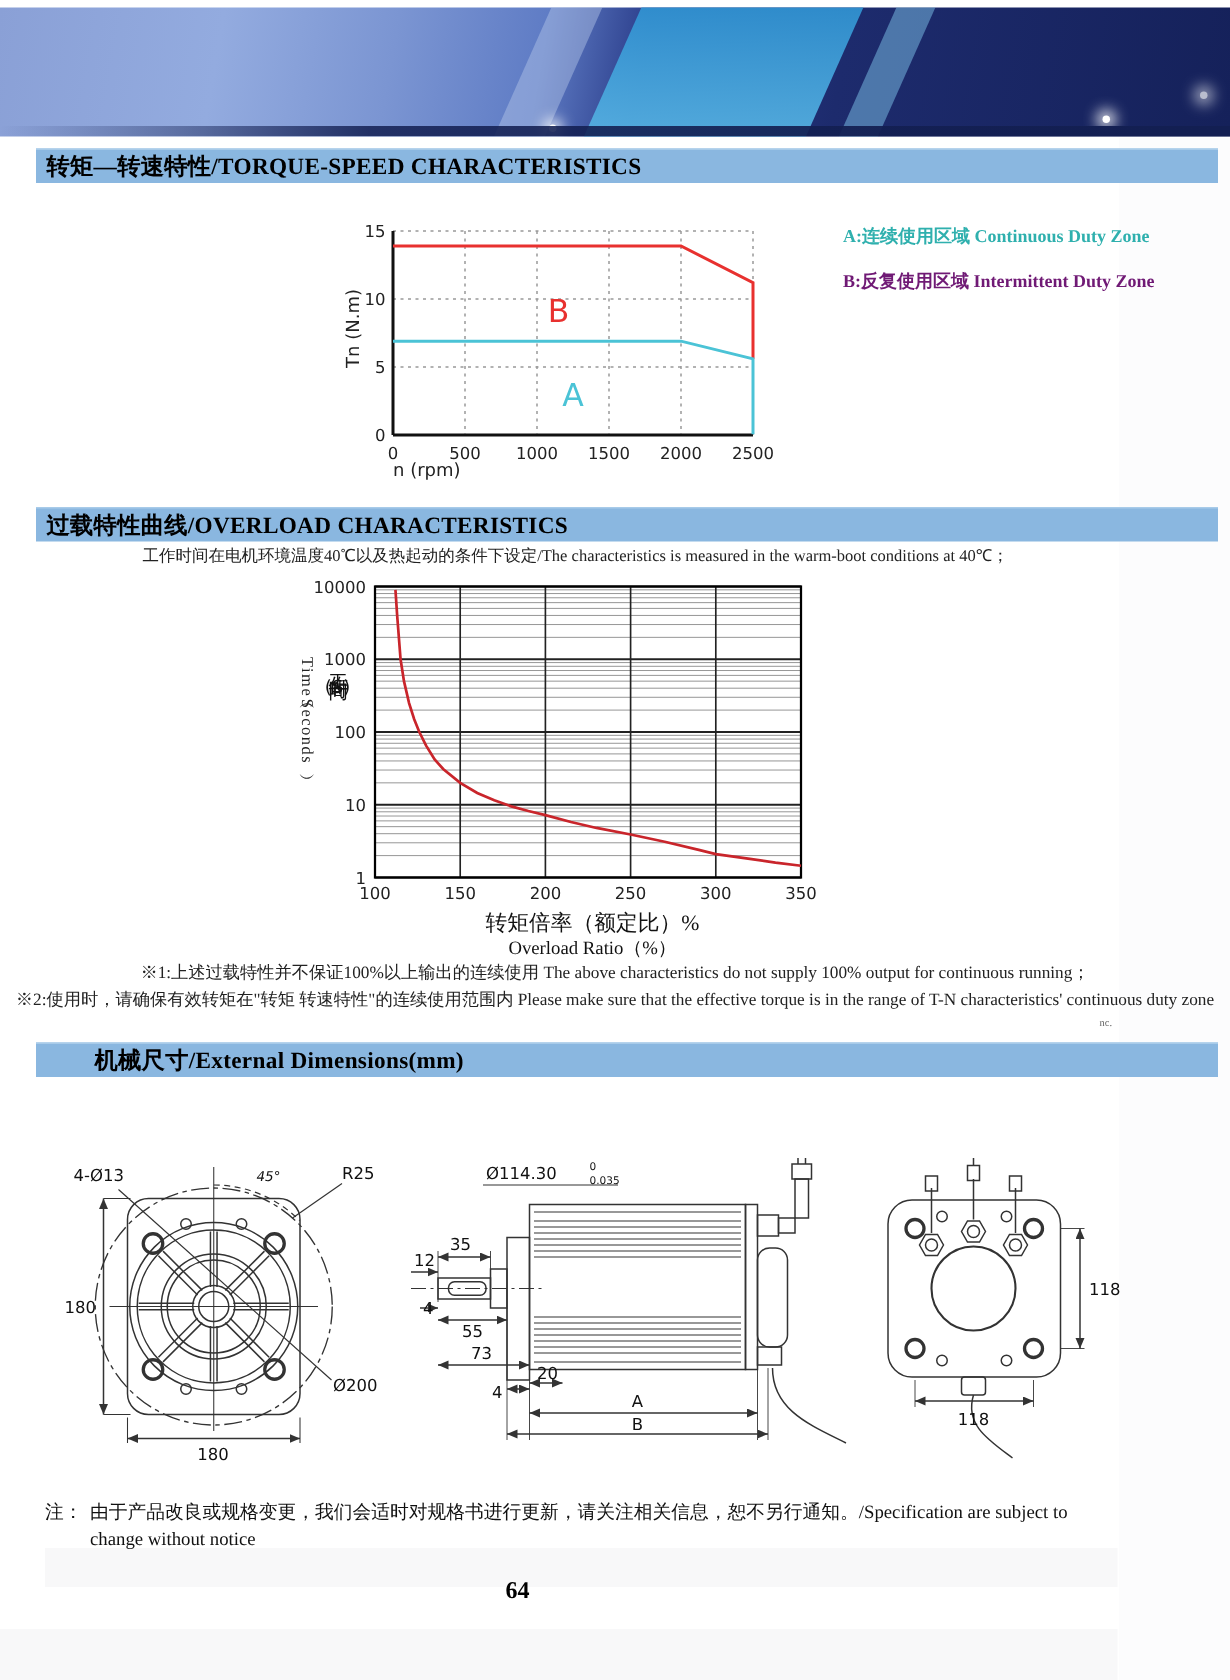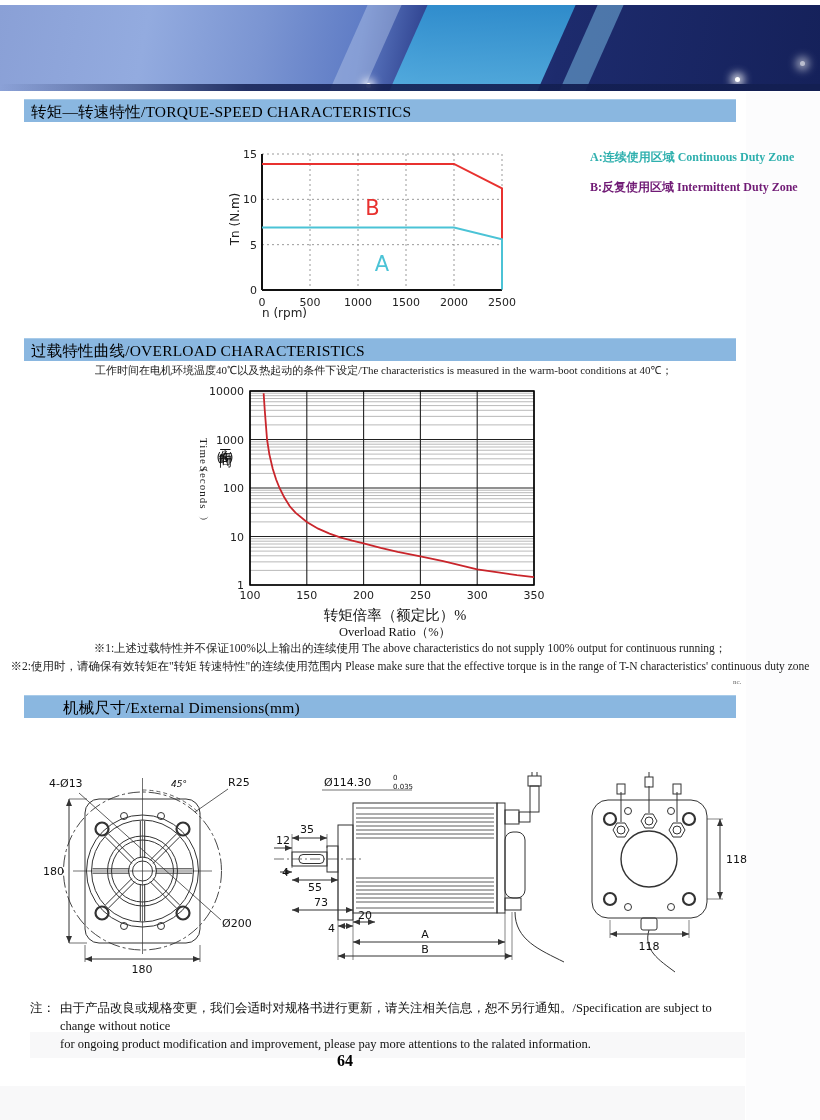--- a/index.html
+++ b/index.html
@@ -12,39 +12,39 @@
   .banner .stripe1{position:absolute;left:408px;top:-12px;width:148px;height:112px;background:linear-gradient(180deg,#2b8fd0,#5cb8e6);transform:skewX(-24deg);opacity:.92;}
   .banner .stripe2{position:absolute;left:578px;top:-12px;width:26px;height:112px;background:#7ec4ea;transform:skewX(-24deg);opacity:.5;}
   .banner .glow{position:absolute;width:5px;height:5px;border-radius:50%;background:#fff;box-shadow:0 0 9px 4px rgba(255,255,255,.85);}
   .banner::after{content:'';position:absolute;left:0;bottom:0;width:100%;height:7px;
     background:linear-gradient(90deg,rgba(19,31,82,0) 0%,rgba(19,31,82,.85) 30%,#131f52 100%);}
 
   .rightband{position:absolute;left:746px;top:92px;width:74px;height:1028px;background:#fcfcfd;}
   .faintband1{position:absolute;left:30px;top:1032px;width:715px;height:26px;background:#f8f8f9;}
   .faintband2{position:absolute;left:0px;top:1086px;width:745px;height:34px;background:#f8f8f9;}
 
-  .secbar{position:absolute;left:24px;width:712px;height:23px;background:#8ab7e0;
-    border-top:1px solid #a8cbe9;font-weight:normal;font-size:15.5px;line-height:23px;padding-left:7px;box-sizing:border-box;
+  .secbar{position:absolute;left:24px;width:788px;height:23px;background:#8ab7e0;
+    border-top:1px solid #a8cbe9;font-weight:bold;font-size:15.5px;line-height:23px;padding-left:7px;box-sizing:border-box;
     font-family:"Liberation Serif",serif;color:#000;letter-spacing:.2px;}
   #sec1{top:99px;} #sec2{top:338px;} #sec3{top:695px;padding-left:39px;}
 
   .abs{position:absolute;}
   svg{display:block;}
   .tick{font-family:"DejaVu Sans",sans-serif;font-size:11px;fill:#222;}
   .dim{font-family:"DejaVu Sans",sans-serif;font-size:11px;fill:#111;}
   .dim-s{font-family:"DejaVu Sans",sans-serif;font-size:7px;fill:#111;}
   .dim-i{font-family:"DejaVu Sans",sans-serif;font-size:9px;font-style:italic;fill:#111;}
 
   .ts-ylabel{position:absolute;left:180px;top:212px;width:110px;text-align:center;transform:rotate(-90deg);
     font-family:"DejaVu Sans",sans-serif;font-size:12px;color:#222;}
   .ts-xlabel{position:absolute;left:262px;top:306px;width:240px;text-align:left;
     font-family:"DejaVu Sans",sans-serif;font-size:12px;color:#222;}
 
   .legend{position:absolute;left:562px;top:149px;font-family:"Liberation Serif",serif;font-size:12px;font-weight:bold;}
-  .legend div{margin-bottom:13px;white-space:nowrap;margin-left:28px;}
+  .legend div{margin-bottom:13px;white-space:nowrap;}
 
   .subtitle{position:absolute;left:95px;top:362px;font-size:11px;color:#222;white-space:nowrap;}
 
   .ol-ylabels{position:absolute;left:196px;top:438px;display:flex;gap:5px;align-items:flex-start;}
   .ol-ylabels .en{writing-mode:vertical-rl;font-family:"Liberation Serif",serif;font-size:11px;color:#222;letter-spacing:1px;}
   .ol-ylabels .col{display:flex;flex-direction:column;align-items:center;}
   .ol-ylabels .cn{writing-mode:vertical-rl;font-size:13px;letter-spacing:2px;color:#111;}
   .ol-ylabels .s{font-size:12px;margin-top:5px;color:#111;font-family:"DejaVu Sans",sans-serif;}
   .ol-xlabel-cn{position:absolute;left:250px;top:606px;width:290px;text-align:center;font-size:14.5px;color:#111;}
   .ol-xlabel-en{position:absolute;left:250px;top:624px;width:290px;text-align:center;font-size:12.5px;color:#111;}
@@ -352,16 +352,15 @@
     <line x1="27" y1="162" x2="106" y2="162" marker-start="url(#arrow)" marker-end="url(#arrow)"></line>
   </g>
   <text class="dim" x="143" y="91">118</text>
   <text class="dim" x="66" y="178" text-anchor="middle">118</text>
 </svg>
 
 <div class="footnote">
   <span class="lbl">注：</span>
   <span>
     <span>由于产品改良或规格变更，我们会适时对规格书进行更新，请关注相关信息，恕不另行通知。/Specification are subject to change without notice</span><br>
-    <span>for ongoing product modification and improvement, please pay more attentions to the ralated information.</span>
   </span>
 </div>
 <div class="pagenum">64</div>
 
 </body></html>

